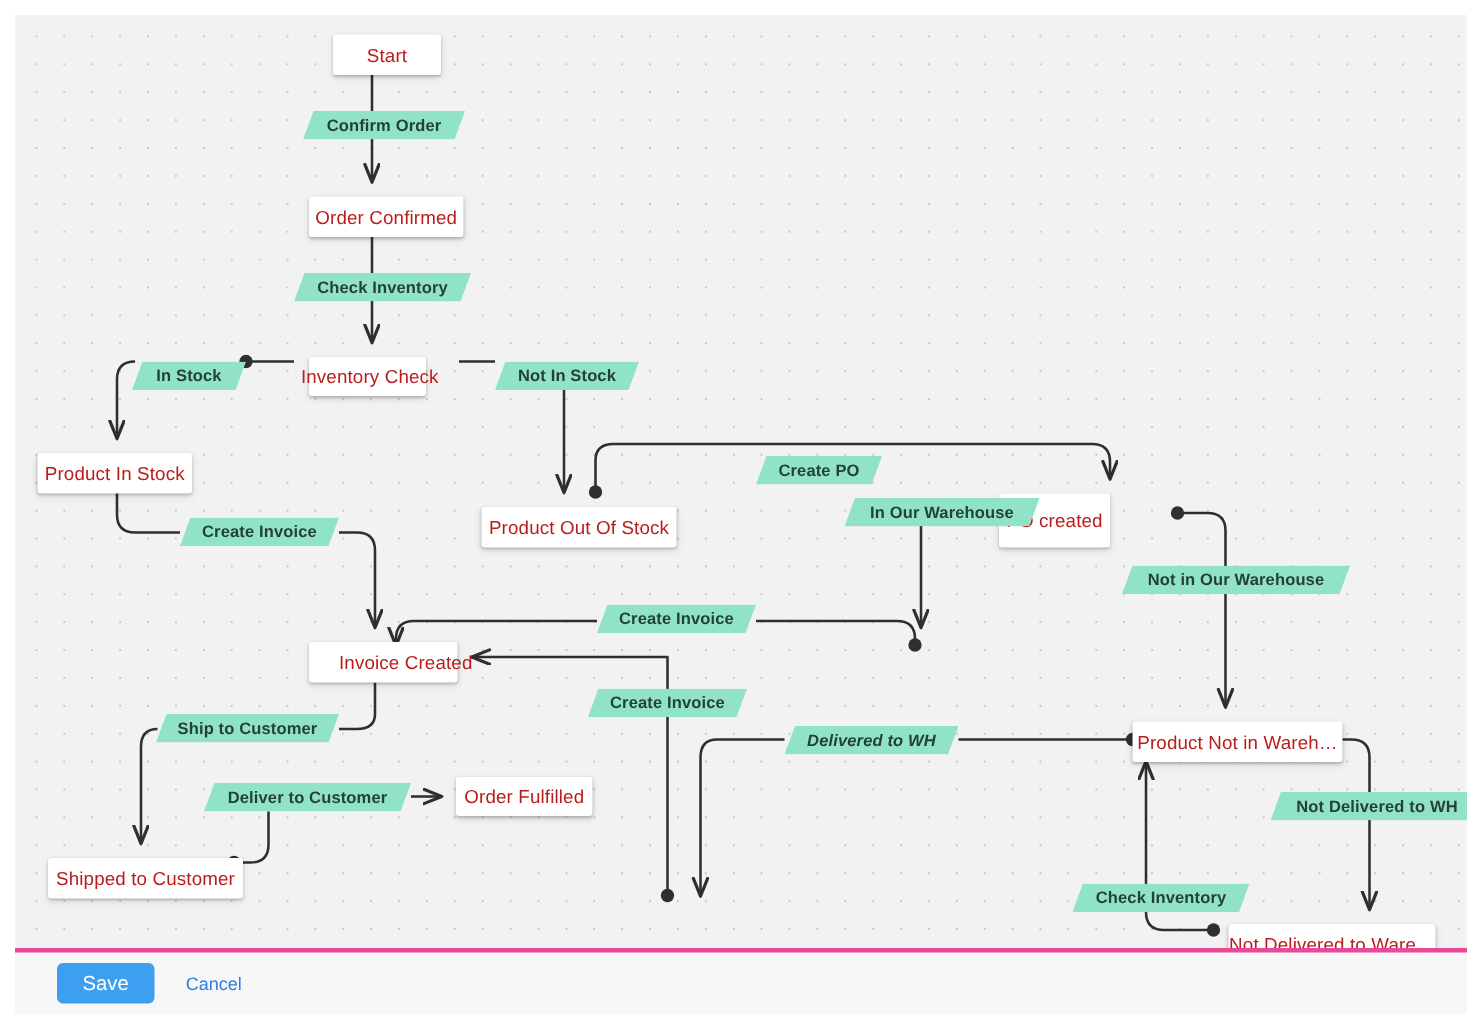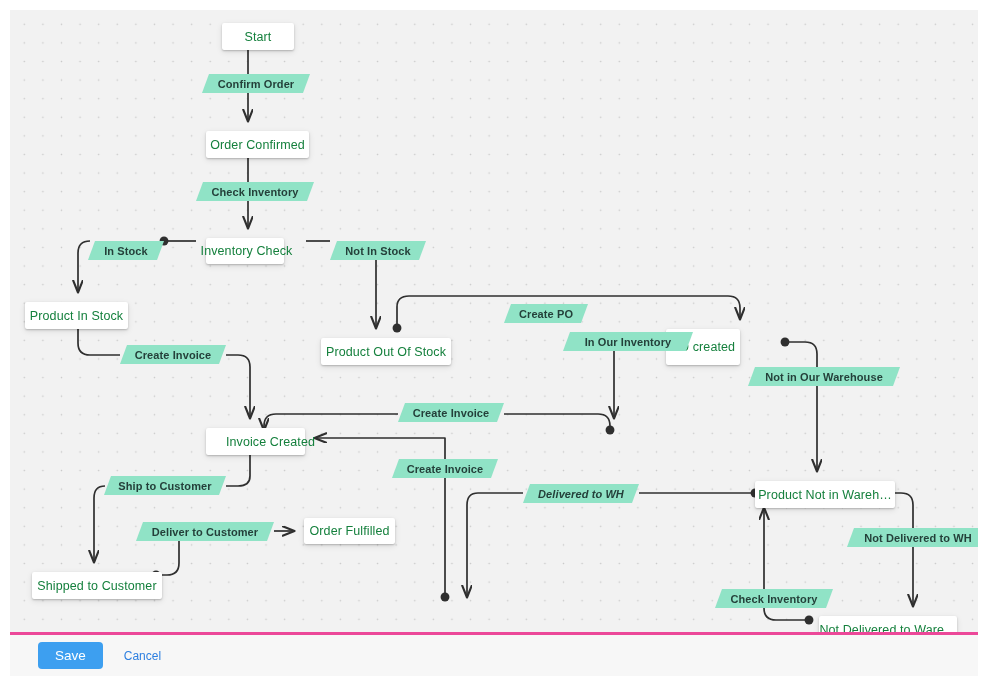--- a/index.html
+++ b/index.html
@@ -11,21 +11,21 @@
     background-image:radial-gradient(circle, #c9c9c9 0.9px, rgba(0,0,0,0) 1px);
     background-size:18.6px 18.6px;
     background-position:5px 5px;
     overflow:hidden;
   }
   #edges{position:absolute;left:0;top:0;width:968px;height:622px;}
   .node{
     position:absolute;background:#ffffff;border-radius:2px;
     box-shadow:0 1px 2px rgba(0,0,0,0.22), 0 2px 6px rgba(0,0,0,0.10);
     display:flex;align-items:center;justify-content:center;
-    font-size:12.5px;color:#15803d;white-space:nowrap;
+    font-size:12.5px;color:#b91c1c;white-space:nowrap;
     box-sizing:border-box;padding:0 9px;letter-spacing:0.1px;
   }
   .tag{
     position:absolute;height:19px;display:flex;align-items:center;justify-content:center;
     background:#90e3c6;color:#24403a;font-size:11px;font-weight:bold;white-space:nowrap;
     padding:0 13px;box-sizing:border-box;letter-spacing:0.1px;
     clip-path:polygon(7px 0,100% 0,calc(100% - 7px) 100%,0 100%);
     filter:drop-shadow(0 2px 2px rgba(0,0,0,0.17));
   }
   #footer{
@@ -155,23 +155,23 @@
     <div class="tag" style="left:320px;top:231px;width:96px;">
         <span>Not In Stock</span>
       </div>
     <div class="tag" style="left:494px;top:294px;width:84px;">
         <span>Create PO</span>
       </div>
     <div class="tag" style="left:110px;top:335px;width:106px;">
         <span>Create Invoice</span>
       </div>
     <div class="tag" style="left:553px;top:322px;width:130px;">
-        <span>In Our Inventory</span>
-      </div>
-    <div class="tag" style="left:738px;top:357px;width:152px;">
+        <span>In Our Warehouse</span>
+      </div>
+    <div class="tag" style="left:738px;top:367px;width:152px;">
         <span>Not in Our Warehouse</span>
       </div>
     <div class="tag" style="left:388px;top:393px;width:106px;">
         <span>Create Invoice</span>
       </div>
     <div class="tag" style="left:94px;top:466px;width:122px;">
         <span>Ship to Customer</span>
       </div>
     <div class="tag" style="left:382px;top:449px;width:106px;">
         <span>Create Invoice</span>

